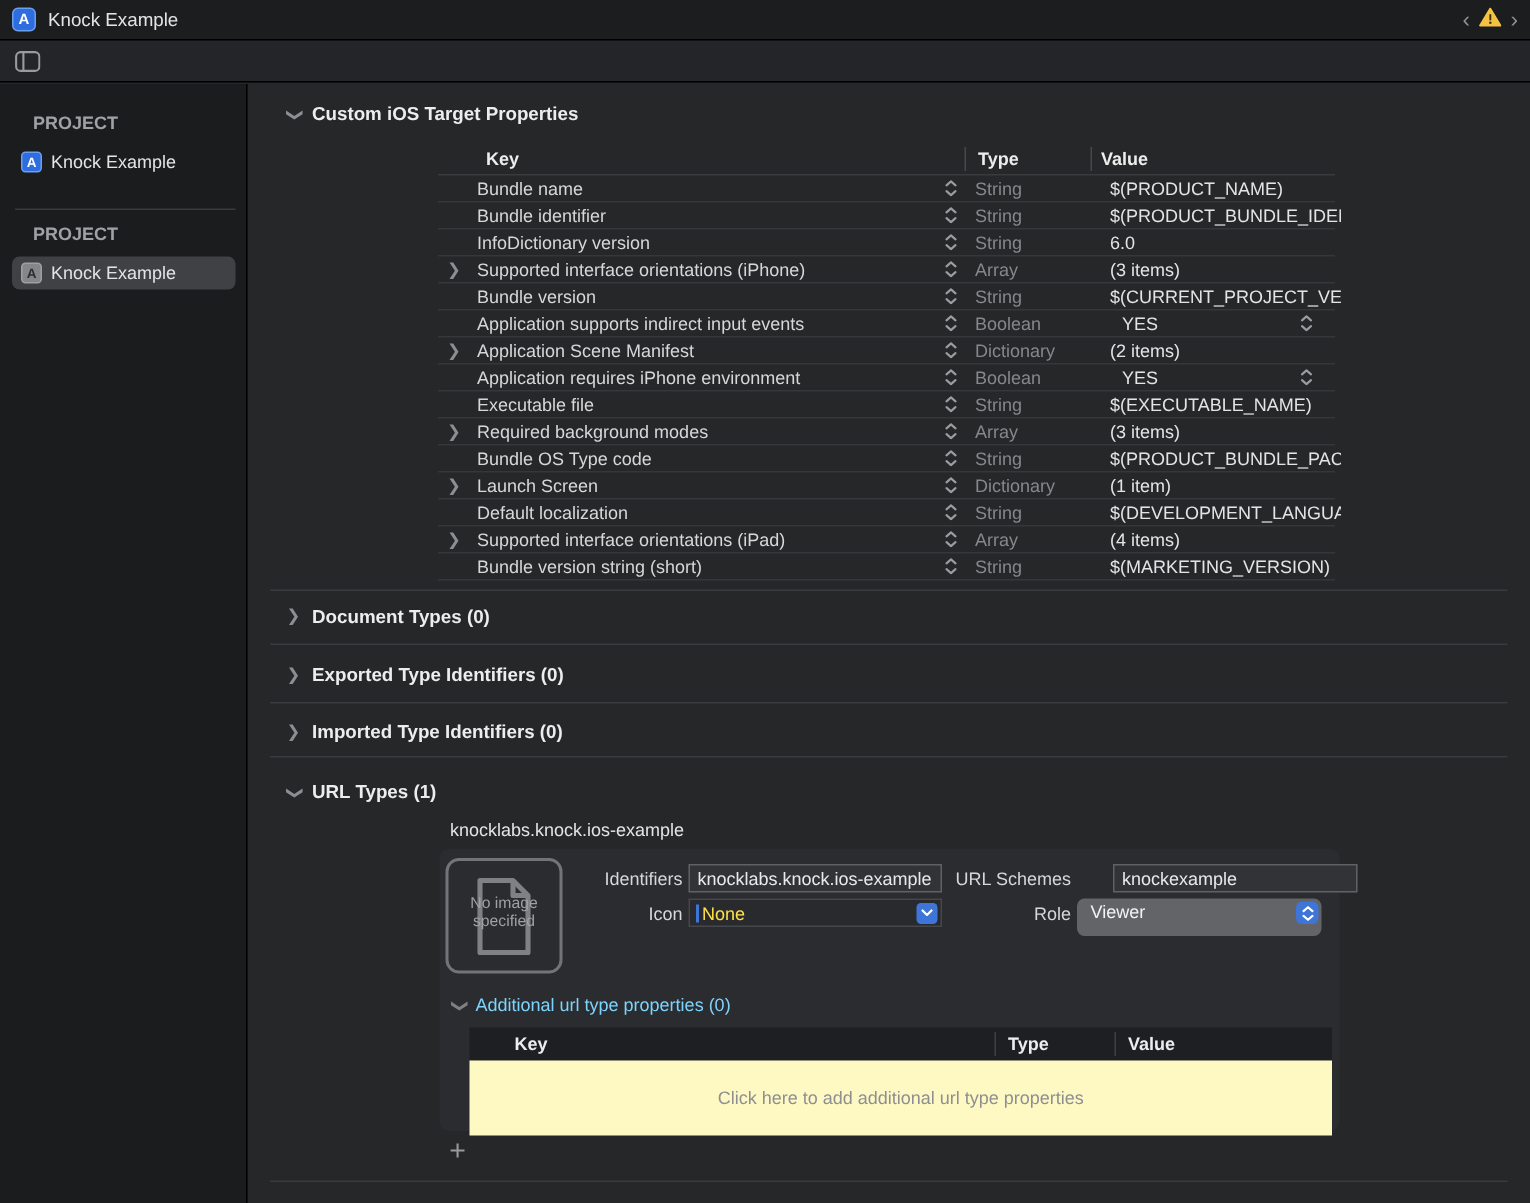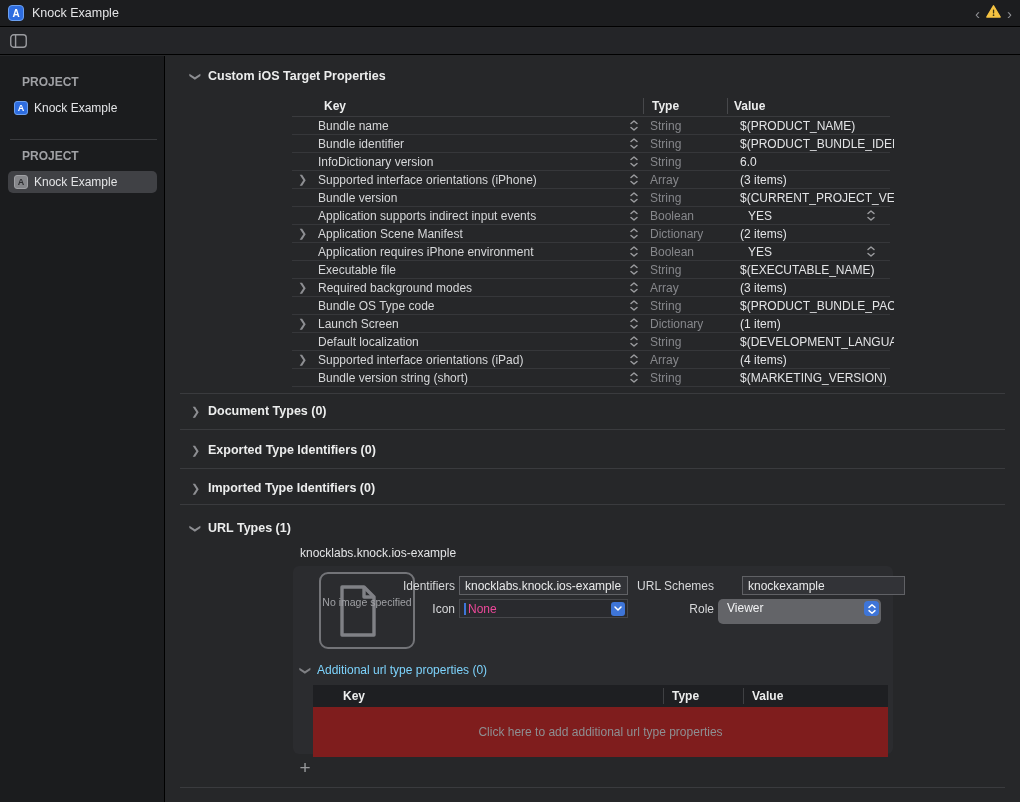--- a/index.html
+++ b/index.html
@@ -59,46 +59,46 @@
   .prow .ptype { position:absolute; left:358px; top:2px; color:#86878b; }
   .prow .pval { position:absolute; left:448px; top:2px; width:154px; color:#e3e4e6;
                 white-space:nowrap; overflow:hidden; }
   .prow .pval.bool { left:456px; }
   .prow .vstep { position:absolute; left:575px; top:3px; }
 
   
   .url-item-name { position:absolute; left:134px; color:#e3e4e6; }
   .url-card { position:absolute; left:127px; top:510px; width:600px; height:188px;
               background:#2b2c2f; border-radius:6px; }
-  .img-box { position:absolute; left:4px; top:6px; width:96px; height:77px;
-             border:2px solid #737478; border-radius:9px;margin-left:22px; }
+  .img-box { position:absolute; left:4px; top:6px; width:78px; height:77px;
+             border:2px solid #737478; border-radius:9px; }
   .img-box svg { position:absolute; left:19px; top:11px; }
   .img-caption { position:absolute; left:0; top:22px; width:100%; text-align:center;
                  font-size:10.5px; line-height:1.15; color:#9fa0a4; }
   .fld-label { position:absolute; text-align:right; color:#d6d7d9; top:3px; }
   .frow { position:absolute; left:0; width:100%; height:19px; }
   .tfield { position:absolute; height:19px; background:#323337; border:1px solid #606165;
             color:#e8e9ea; padding:2px 5px; white-space:nowrap; overflow:hidden; }
   .combo { position:absolute; height:19px; background:#292a2e; border:1px solid #46474b;
-           color:#ec4899; padding:2px 5px 2px 8px; }
+           color:#fde047; padding:2px 5px 2px 8px; }
   .combo .caret-bar { position:absolute; left:4px; top:3px; width:2px; height:12px; background:#3e75d8; }
   .combo .dd-btn { position:absolute; right:2px; top:1.5px; width:14px; height:14px; border-radius:3px;
                    background:#3e75d8; display:flex; align-items:center; justify-content:center; }
   .popup { position:absolute; height:25px; background:#636468; border-radius:5px; color:#f2f3f4;
            padding:2px 5px 14px 9px; }
   .popup .dd-btn { position:absolute; right:2px; top:2px; width:15px; height:15px; border-radius:4px;
                    background:#3e75d8; display:flex; align-items:center; justify-content:center; }
 
   .addl-header { position:absolute; left:8px; top:97px; display:flex; align-items:center; gap:7px; }
   .addl-header .lbl { color:#7dd3fc; }
   .itable { position:absolute; left:20px; top:119px; width:575px; }
   .ithead { position:relative; height:22px; background:#1e1f22; }
   .ithead .h { position:absolute; top:4px; font-weight:bold; color:#eceded; }
   .ithead .vline { top:3px; background:#3f4043; }
-  .itbody { position:relative; height:50px; background:#7f1d1d; display:flex;
+  .itbody { position:relative; height:50px; background:#fef9c3; display:flex;
             align-items:center; justify-content:center; color:#8e8f92; }
 
   .plus-btn { position:absolute; left:130px; top:703px; width:18px; height:18px;
               color:#98999c; font-size:19px; line-height:17px; text-align:center; font-weight:300; }
 </style>
 </head>
 <body>
 
 <div class="window">
 

